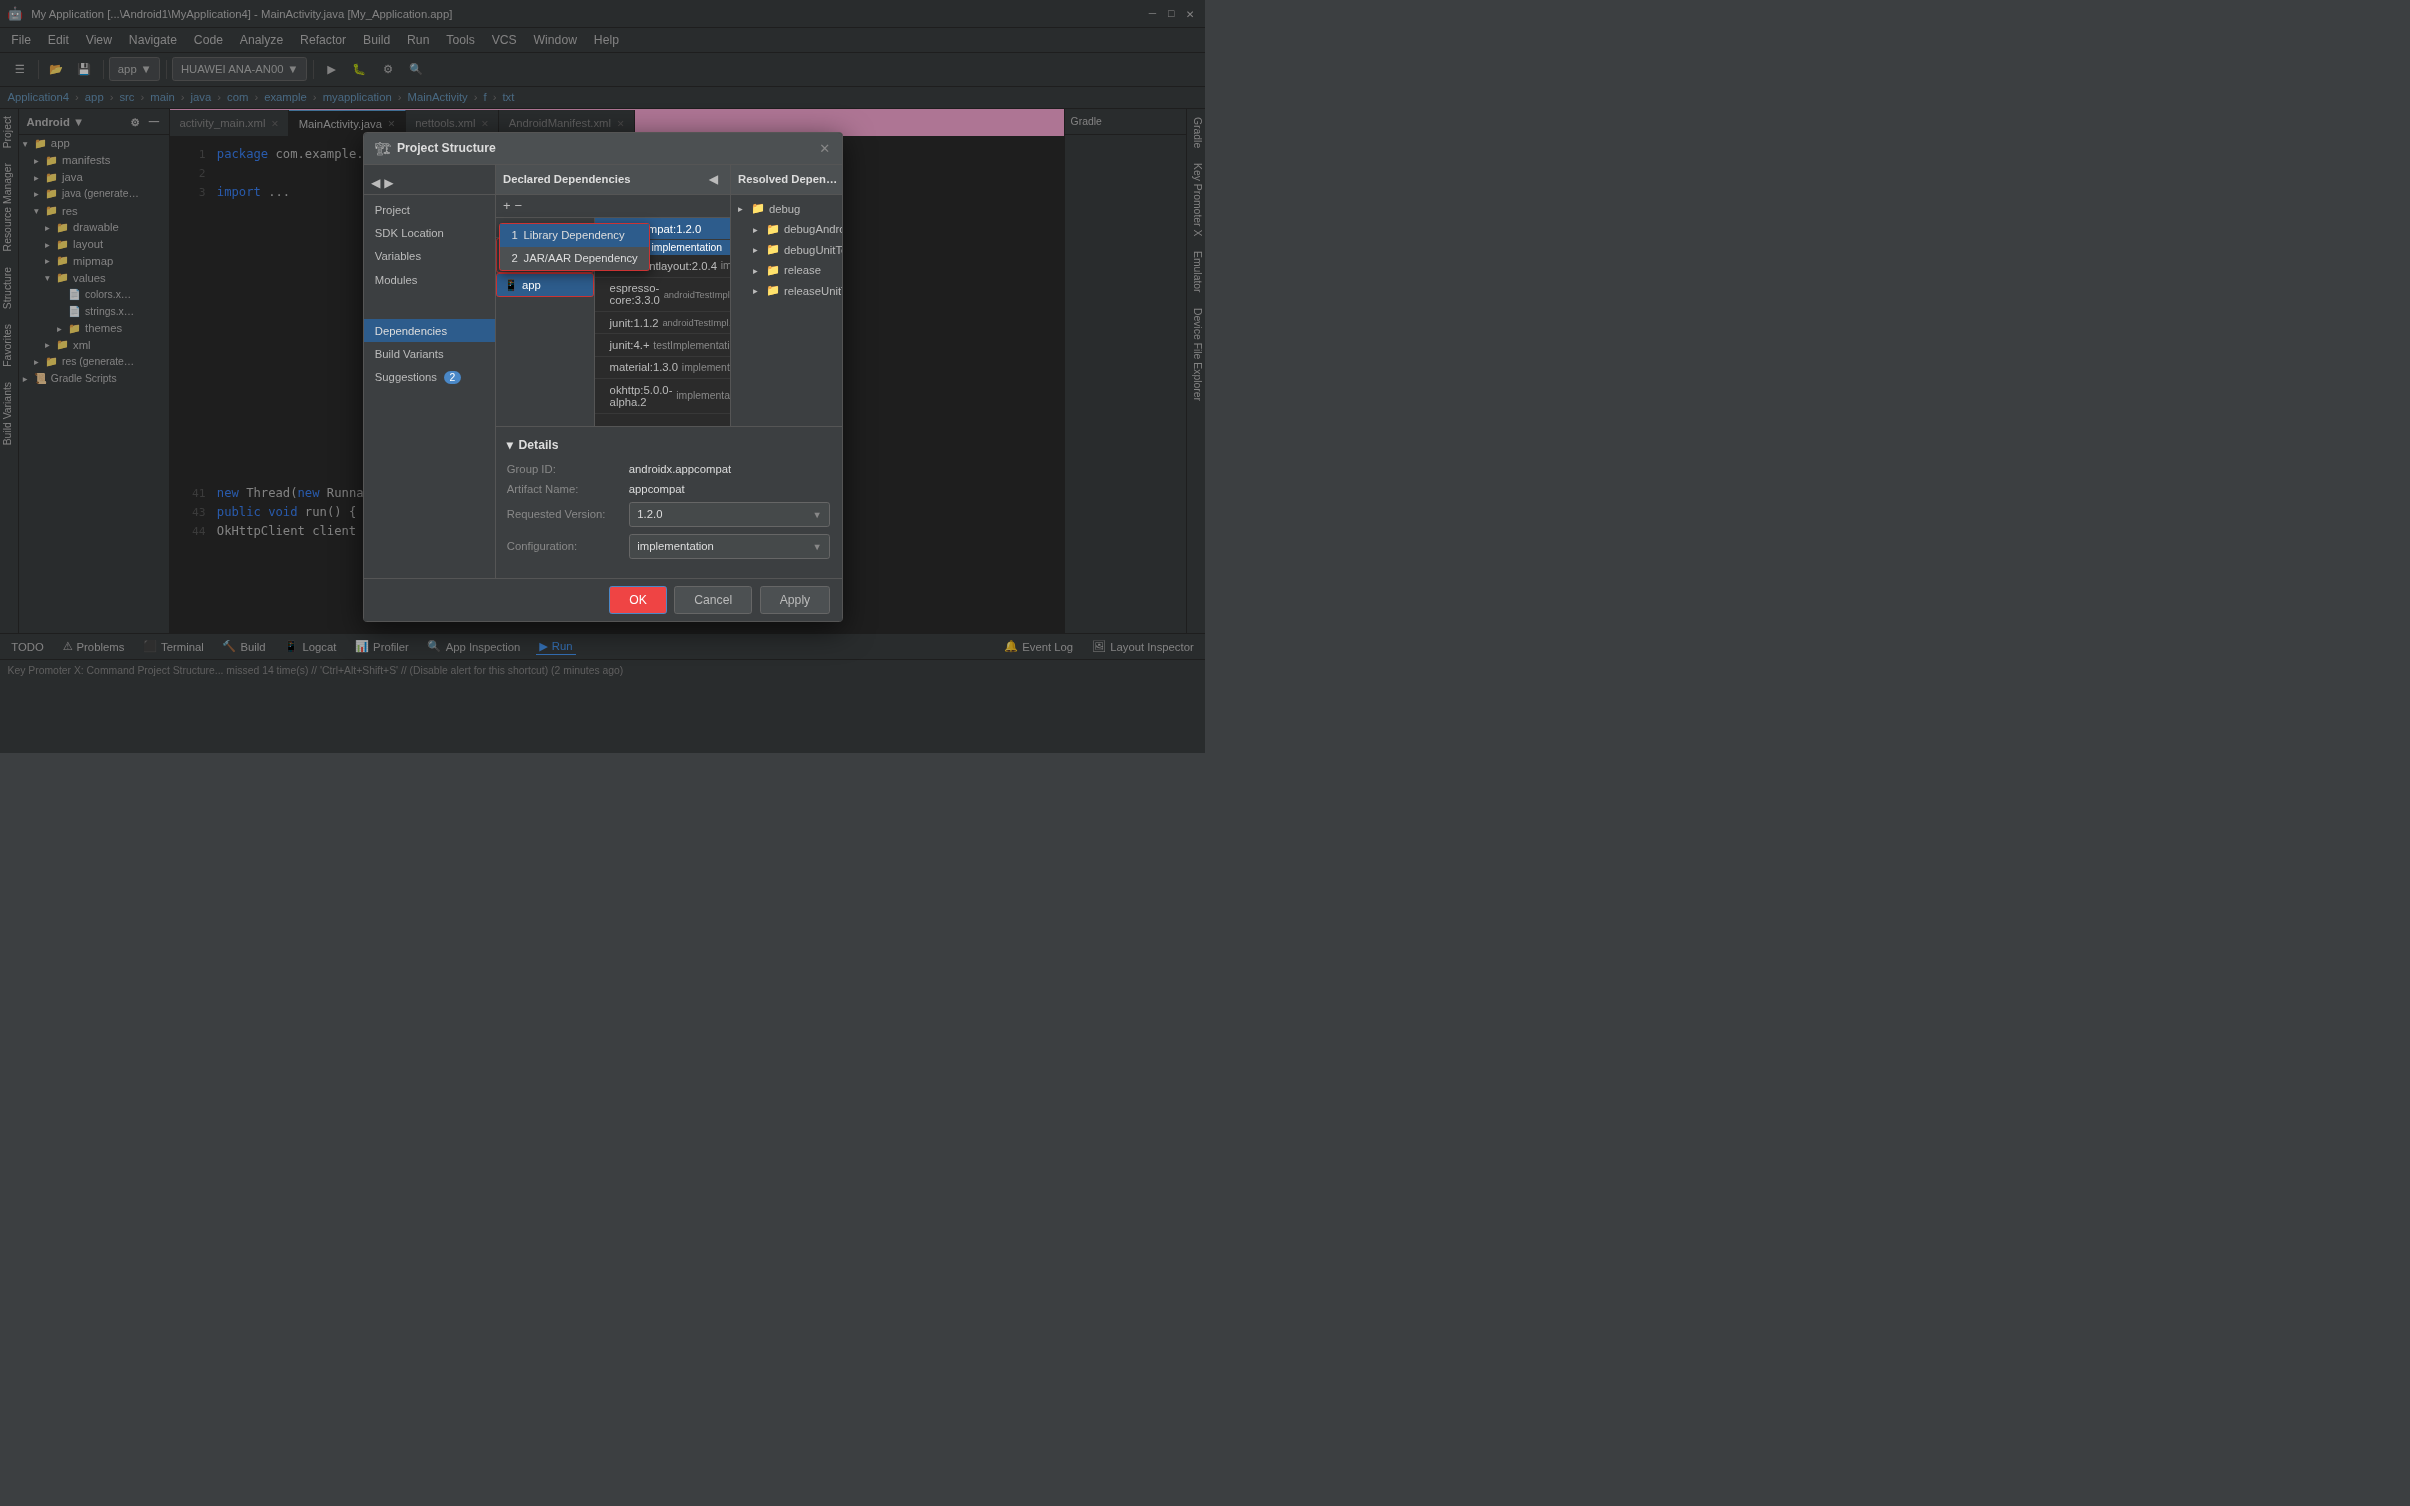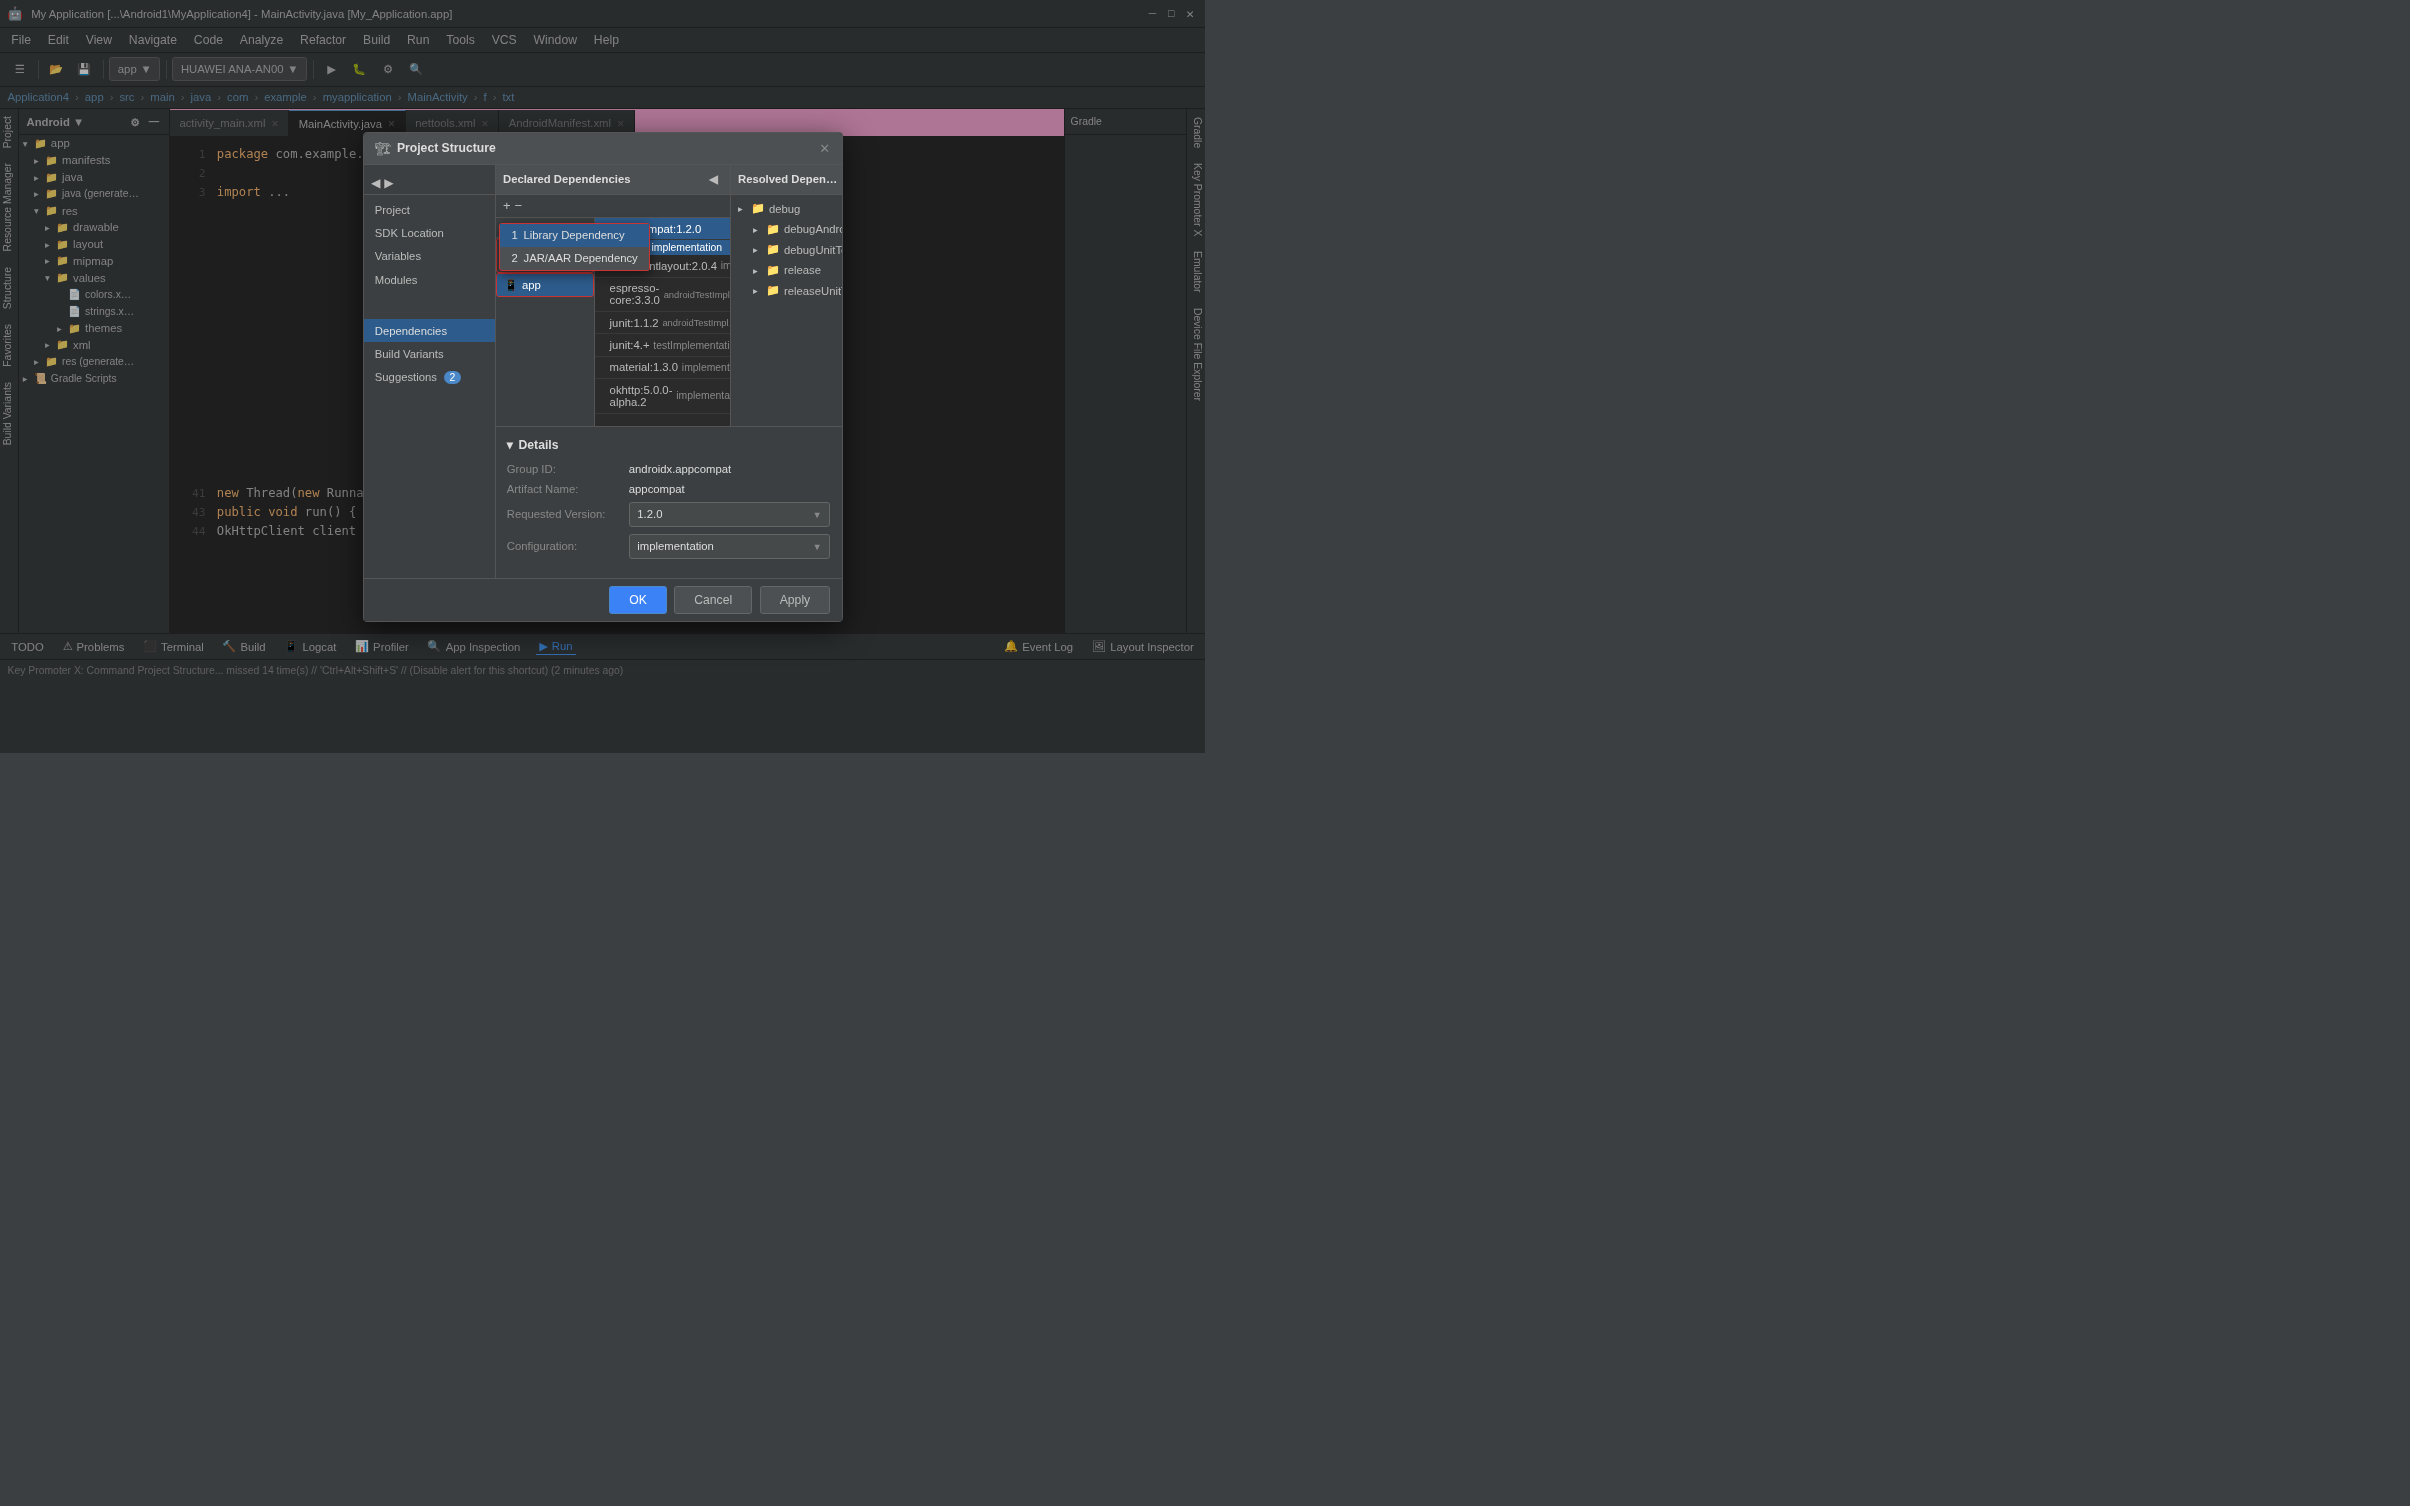--- a/index.html
+++ b/index.html
@@ -245,21 +245,21 @@
       color: #555;
       font-size: 11.3px;
       margin-right: 11.3px;
       font-family: monospace;
     }
     .code-text {
       font-family: monospace;
       font-size: 12.2px;
       color: #bbbbbb;
     }
-    .code-keyword { color: #fdba74; }
+    .code-keyword { color: #3b82f6; }
 
     
     .right-panel {
       width: 122px;
       background: #3c3f41;
       border-left: 0.9px solid #2b2b2b;
       display: flex;
       flex-direction: column;
     }
     .right-panel-header {
@@ -557,21 +557,21 @@
     }
     .dlg-btn {
       height: 28px;
       padding: 0 19px;
       border-radius: 2.8px;
       border: 0.9px solid #666;
       font-size: 12.2px;
       cursor: pointer;
     }
     .dlg-btn-ok {
-      background: #3b82f6;
+      background: #ef4444;
       border-color: #4a88c7;
       color: #fff;
     }
     .dlg-btn-cancel {
       background: #4c5052;
       color: #bbbbbb;
     }
     .dlg-btn-apply {
       background: #4c5052;
       color: #bbbbbb;

